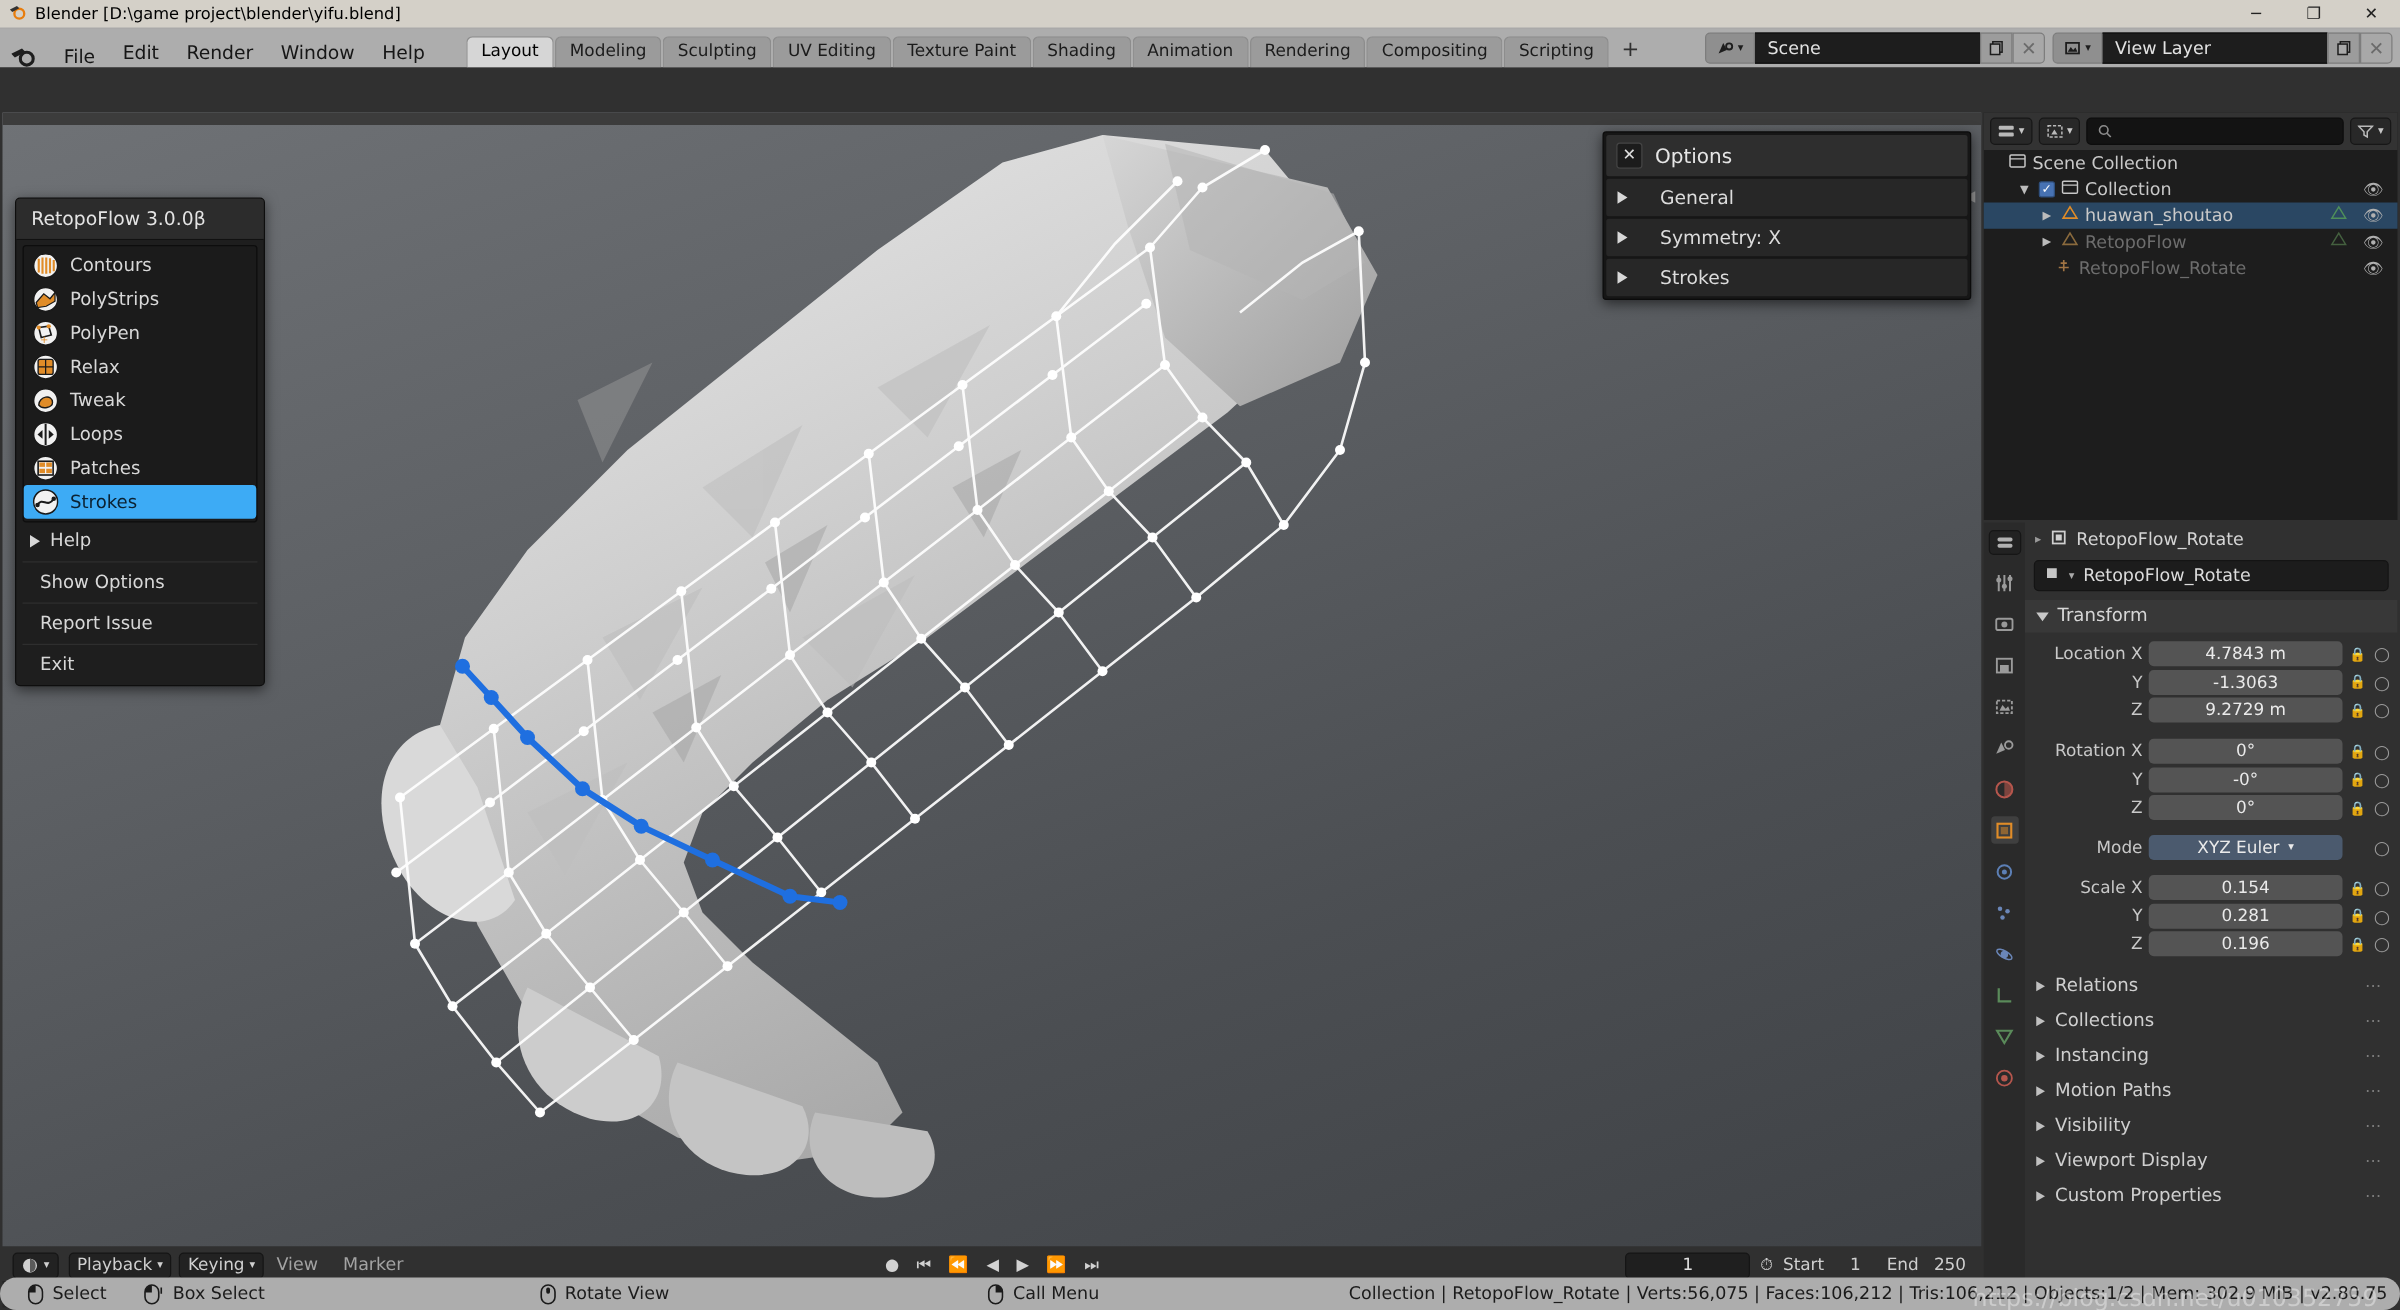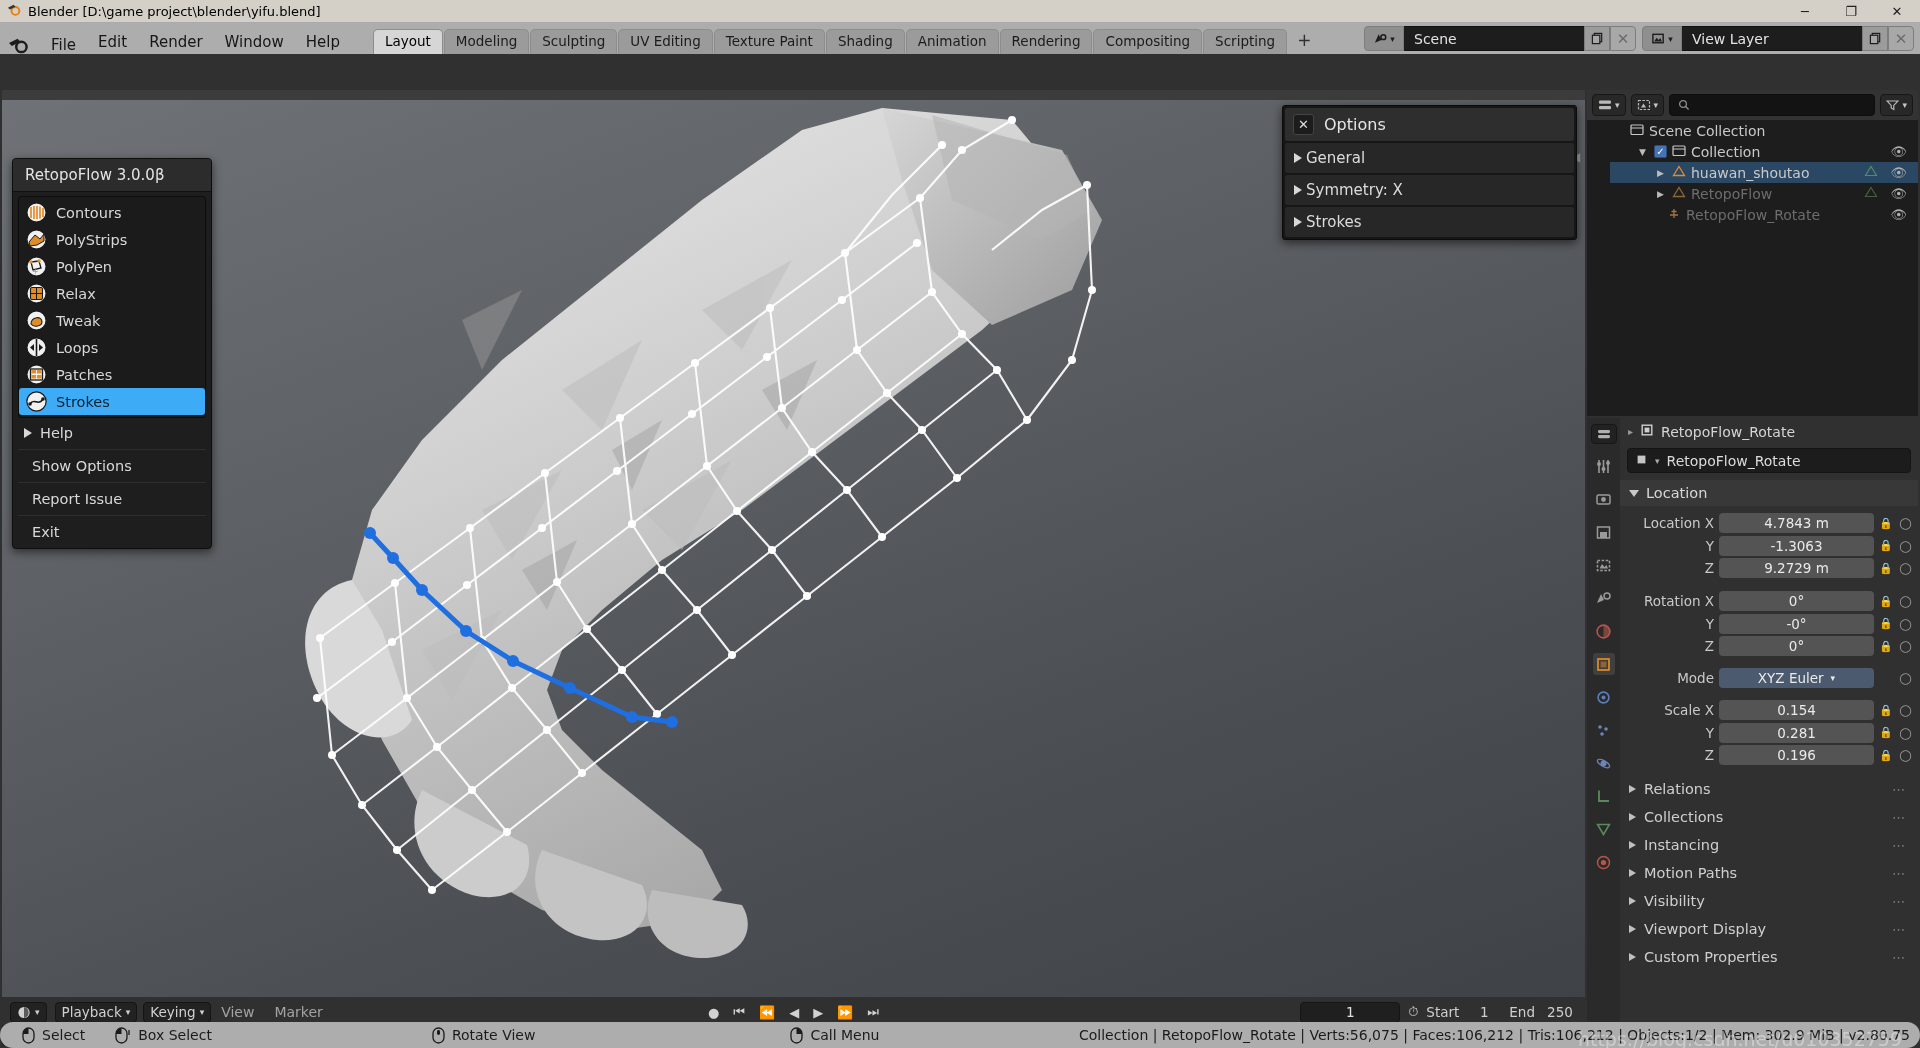--- a/index.html
+++ b/index.html
@@ -86,21 +86,21 @@
 
   
   #opt-panel {
     position:absolute; right:8px; top:15px; width:295px; z-index:30;
     background:#161616; border:1px solid #0b0b0b; border-radius:3px;
     box-shadow:0 3px 10px rgba(0,0,0,.55); padding:2px;
   }
   #opt-head { display:flex; align-items:center; gap:10px; background:#2e2e2e; padding:6px 8px; border-radius:2px; }
   .opt-x { width:21px;height:21px;background:#1c1c1c;border:1px solid #444;border-radius:3px;
            display:flex;align-items:center;justify-content:center;color:#ddd;font-size:13px; }
-  .opt-row { display:flex; align-items:center; gap:4px; background:#272727; margin-top:2px;
+  .opt-row { display:flex; align-items:center; gap:26px; background:#272727; margin-top:2px;
              padding:6px 9px; color:#dcdcdc; font-size:15px; border-radius:2px; }
 
   
   #vp-right-strip { position:absolute; right:0; top:38px; width:14px; height:94px; }
   .vp-arrow { color:#9a9a9a; font-size:12px; }
 
   
   #timeline { position:absolute; left:2px; top:945px; width:1583px; height:47px; background:#303030; }
   #tl-header { height:26px; display:flex; align-items:center; background:#303030; position:relative; }
   .tl-pill { background:#222; border:1px solid #151515; border-radius:4px; height:21px; display:flex;
@@ -118,21 +118,21 @@
               border:1px solid #5b8fd6; border-radius:2px; color:#fff; font-size:12px;
               display:flex; align-items:center; justify-content:center; }
 
   
   #outliner { position:absolute; left:1587px; top:36px; width:331px; height:326px; background:#1d1d1d; }
   #ol-header { height:30px; background:#333; display:flex; align-items:center; padding:0 5px; gap:5px; }
   .ol-btn { background:#282828; border:1px solid #171717; border-radius:4px; height:22px;
             display:flex; align-items:center; padding:0 5px; gap:3px; color:#c6c6c6; font-size:12px; }
   .ol-search { flex:1; background:#131313; border:1px solid #0d0d0d; border-radius:4px; height:22px;
                display:flex; align-items:center; padding:0 8px; gap:6px; color:#7b7b7b; font-size:13px; }
-  .ol-row { display:flex; align-items:center; height:21px; padding-left:8px; gap:5px; color:#c9c9c9; font-size:14px; position:relative;margin-left:23px; }
+  .ol-row { display:flex; align-items:center; height:21px; padding-left:8px; gap:5px; color:#c9c9c9; font-size:14px; position:relative; }
   .ol-row.selected { background:#2a4763; }
   .ol-row.dim { color:#6d6d6d; }
   .ol-eye { position:absolute; right:11px; color:#b0b0b0; font-size:13px; }
   .disc { width:13px; text-align:center; color:#bbb; font-size:9px; }
   .chk { width:13px;height:13px;background:#4772b3;border:1px solid #2f4f7d;border-radius:2px;
          display:flex;align-items:center;justify-content:center;color:#fff;font-size:10px; }
 
   
   #props { position:absolute; left:1587px; top:364px; width:331px; height:628px; background:#303030; display:flex; }
   #prop-tabs { width:33px; background:#2a2a2a; padding-top:6px; display:flex; flex-direction:column; align-items:center; gap:11px; }
@@ -799,21 +799,21 @@
           <svg width="13" height="13" viewBox="0 0 14 14">
               <rect x="2.8" y="2.8" width="8.4" height="8.4" fill="#c6c6c6"></rect>
             </svg>
         </span>
         <span style="font-size:9px;color:#aaa;">▾</span>
         <span>RetopoFlow_Rotate</span>
       </div>
 
       <div class="sec-head">
         <span class="tri-down"></span>
-        <span>Location</span>
+        <span>Transform</span>
       </div>
 
       <div style="padding-top:5px;">
         <div class="pr-row">
           <span class="pr-label">Location X</span>
           <span class="pr-val">4.7843 m</span>
           <span class="pr-icon">🔒</span>
           <span class="pr-dot">○</span>
         </div>
         <div class="pr-row">

